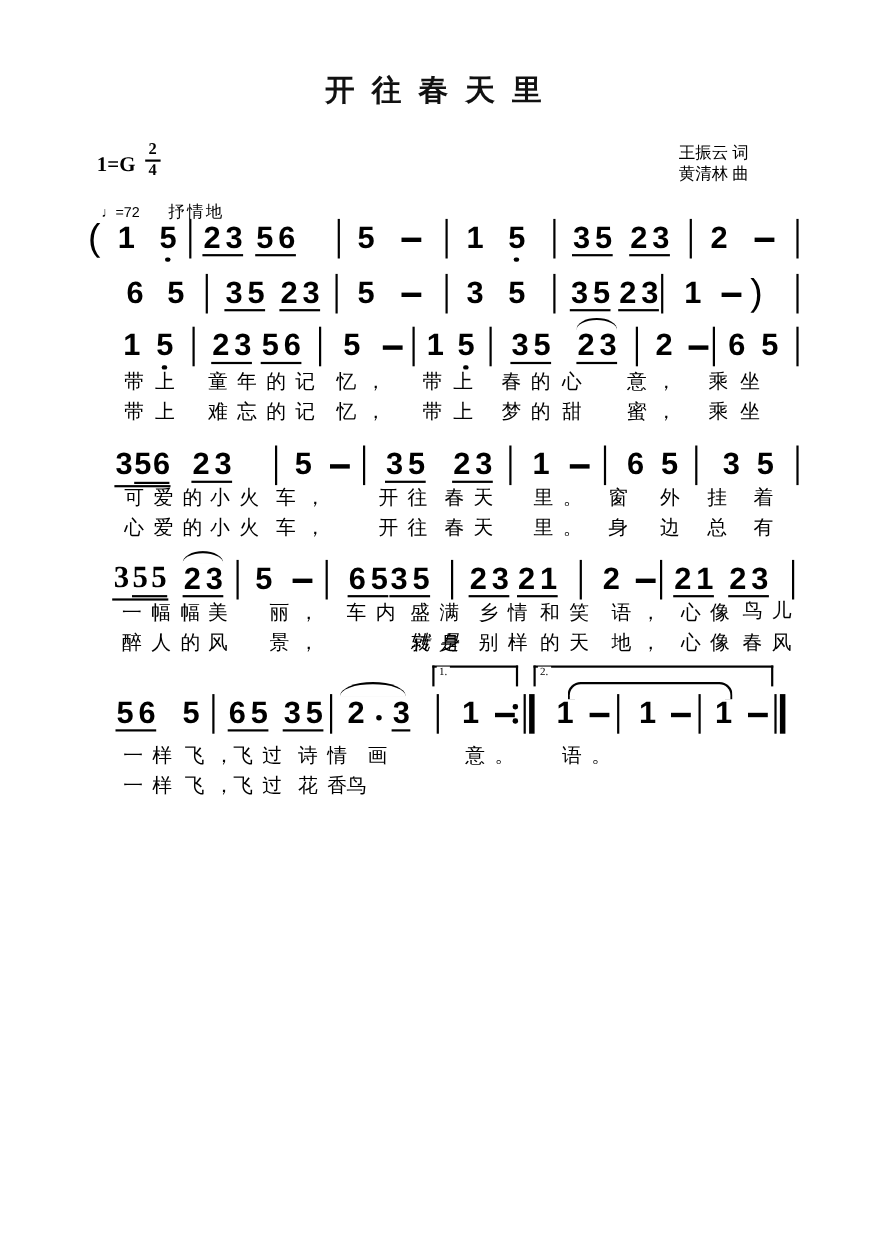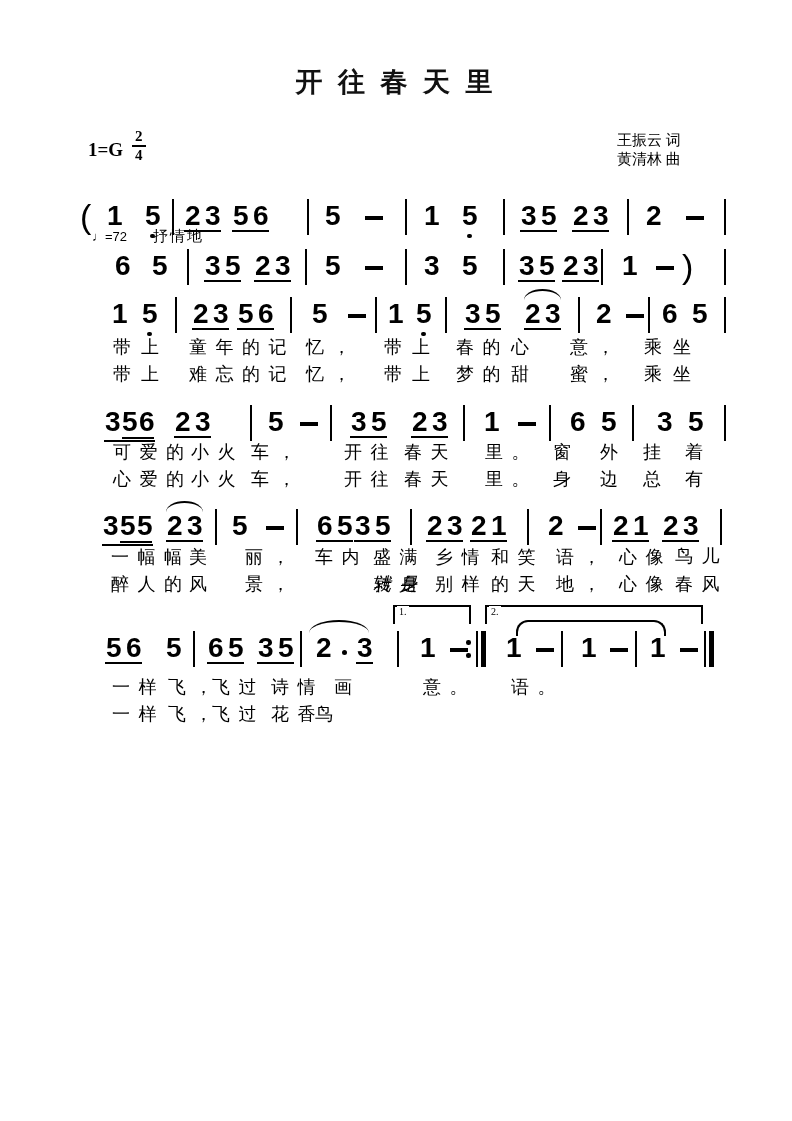--- a/index.html
+++ b/index.html
@@ -9,21 +9,21 @@
   .title{position:absolute;top:64px;left:0;width:100%;margin:0;text-align:center;
          font-size:27px;font-weight:700;letter-spacing:4px;color:#111;}
   .keysig{position:absolute;left:88px;top:129px;font-size:19px;font-weight:700;
           font-family:"Liberation Serif","DejaVu Serif",serif;}
   .frac{display:inline-block;margin-left:9px;vertical-align:-4px;text-align:center;
         line-height:1;font-size:15px;font-weight:700;}
   .frac .num{display:block;border-bottom:2px solid #000;padding:0 3px 1px;}
   .frac .den{display:block;padding-top:1px;}
   .credits{position:absolute;left:617px;top:131px;font-size:15px;line-height:19px;
            font-family:"Liberation Serif","DejaVu Serif",serif;}
-  .tempo{position:absolute;left:92px;top:183px;font-size:13px;margin-top:44px;}
+  .tempo{position:absolute;left:92px;top:183px;font-size:13px;}
   .tempo .expr{margin-left:26px;font-size:15px;letter-spacing:2px;}
   
   .score{position:absolute;left:0;top:0;width:792px;height:800px;}
   .srow{position:absolute;left:0;width:792px;height:46px;}
   .note{position:absolute;top:7px;width:15px;height:28px;text-align:center;
         font-size:28px;font-weight:700;line-height:26px;}
   .low::after{content:'';position:absolute;left:5px;bottom:-7px;width:4.5px;height:4.5px;
               border-radius:50%;background:#000;}
   .grp{position:absolute;top:7px;border-bottom:2.5px solid #000;padding:0 1px 1px 1px;
        white-space:nowrap;}
@@ -206,21 +206,21 @@
         <span class="lseg" style="left: 251px;">车，</span>
         <span class="lseg" style="left: 344px;">开往</span>
         <span class="lseg" style="left: 404px;">春天</span>
         <span class="lseg" style="left: 485px;">里。</span>
         <span class="lseg" style="left: 553px;">身</span>
         <span class="lseg" style="left: 600px;">边</span>
         <span class="lseg" style="left: 643px;">总</span>
         <span class="lseg" style="left: 685px;">有</span>
       </div>
       <div class="srow" style="top: 506px;">
-        <span class="grp" style="left: 102px;"><span class="d" style="margin-right: 2px;">3</span><span class="g2"><span class="d" style="margin-right: 2px;">5</span><span class="d">5</span></span></span>
+        <span class="grp" style="left: 102px; font-family: Liberation Serif, serif;"><span class="d" style="margin-right: 2px;">3</span><span class="g2"><span class="d" style="margin-right: 2px;">5</span><span class="d">5</span></span></span>
         <span class="grp slur" style="left: 166px;"><span class="d" style="margin-right: 5px;">2</span><span class="d">3</span></span>
         <span class="bar" style="left: 215px;"></span>
         <span class="note" style="left: 232px;">5</span>
         <span class="dash" style="left: 266px;"></span>
         <span class="bar" style="left: 296px;"></span>
         <span class="grp" style="left: 316px;"><span class="d" style="margin-right: 5px;">6</span><span class="d">5</span></span>
         <span class="grp" style="left: 354px;"><span class="d" style="margin-right: 5px;">3</span><span class="d">5</span></span>
         <span class="bar" style="left: 410px;"></span>
         <span class="grp" style="left: 426px;"><span class="d" style="margin-right: 5px;">2</span><span class="d">3</span></span>
         <span class="grp" style="left: 470px;"><span class="d" style="margin-right: 5px;">2</span><span class="d">1</span></span>

